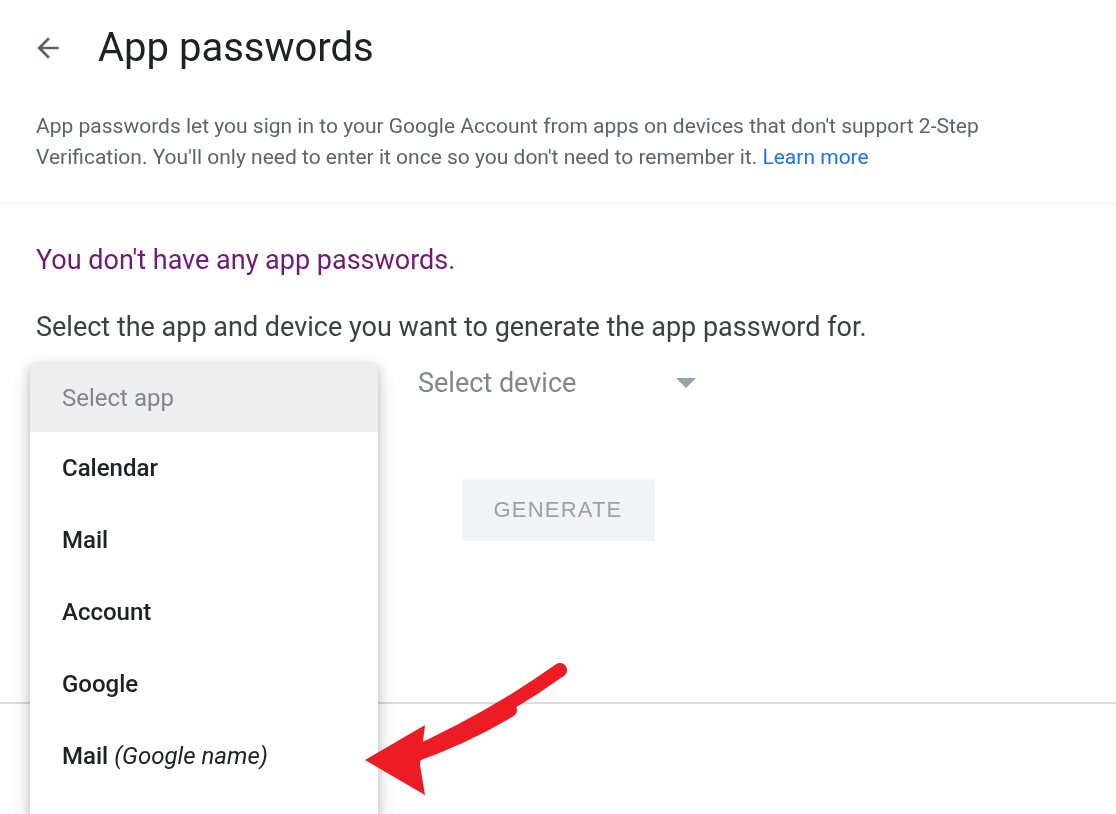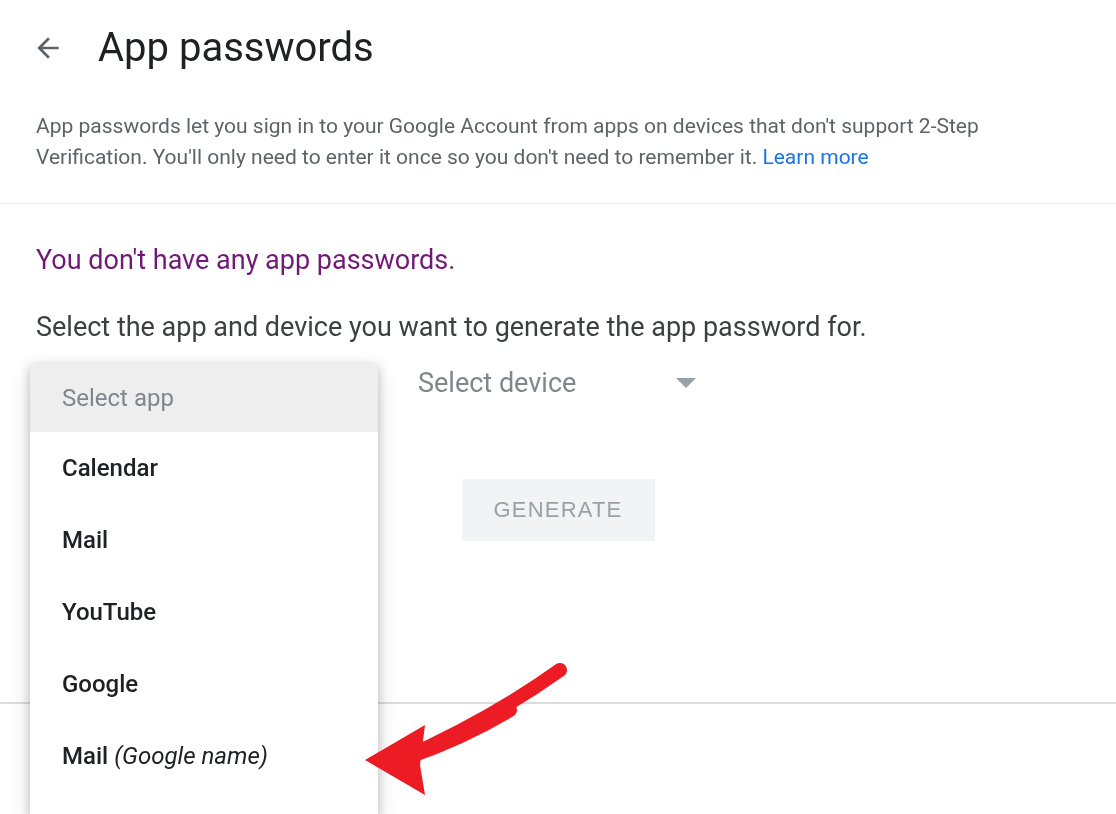--- a/index.html
+++ b/index.html
@@ -191,21 +191,21 @@
     <button class="generate-button">GENERATE</button>
   </div>
 </div>
 
 <div class="bottom-separator"></div>
 
 <div class="dropdown-menu">
   <div class="dropdown-header">Select app</div>
   <div class="dropdown-item">Calendar</div>
   <div class="dropdown-item">Mail</div>
-  <div class="dropdown-item">YouTube</div>
+  <div class="dropdown-item">Account</div>
   <div class="dropdown-item">Google</div>
   <div class="dropdown-item">
     <span>Mail </span><span class="italic">(Google name)</span>
   </div>
 </div>
 
 <svg class="arrow-annotation" viewBox="0 0 250 140">
   <g stroke="#ed1c24" stroke-width="14" stroke-linecap="round" fill="none">
     <path d="M 200 10 Q 130 60 40 100"></path>
     <path d="M 150 50 Q 100 80 40 100"></path>

